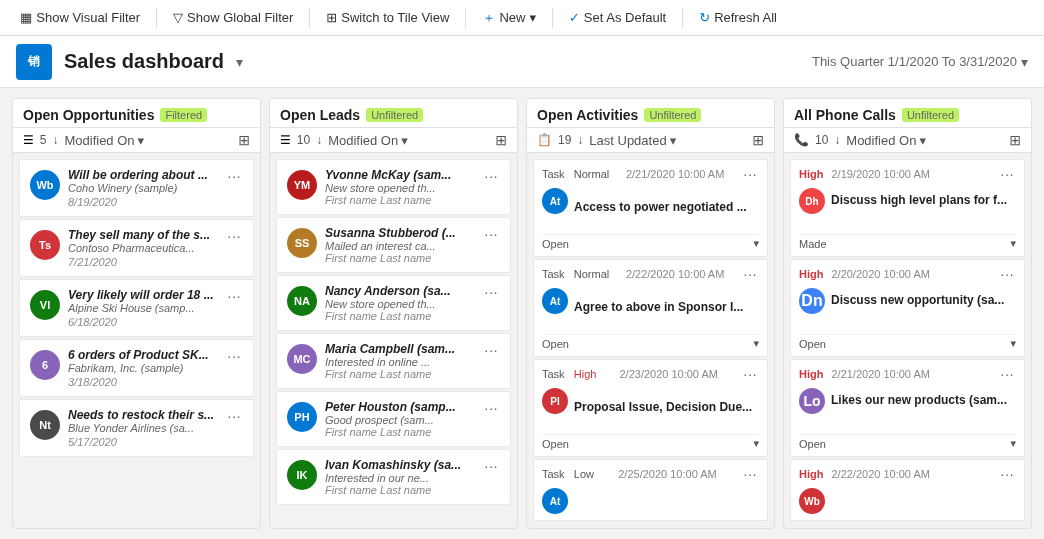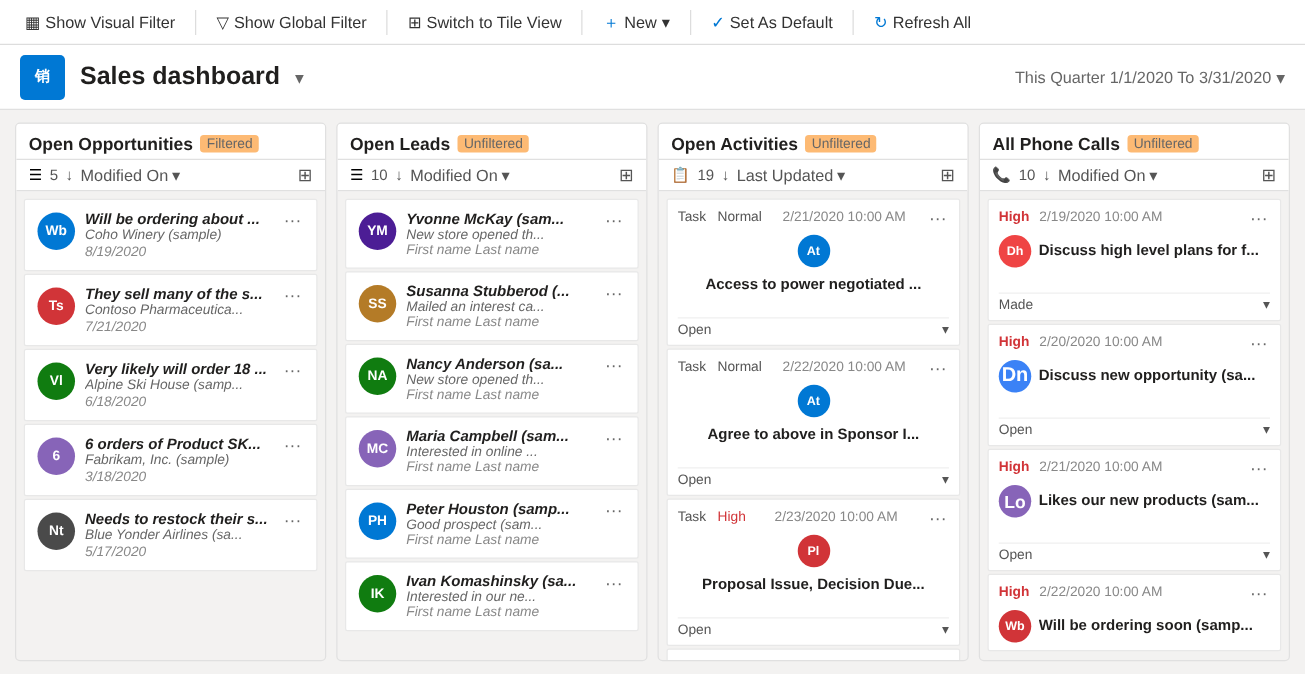--- a/index.html
+++ b/index.html
@@ -77,21 +77,21 @@
       align-items: center;
       justify-content: space-between;
       padding: 8px 10px 4px;
       background: #fff;
       border-bottom: 1px solid #e0e0e0;
     }
     .column-title { font-size: 14px; font-weight: 600; color: #201f1e; }
     .column-filter-tag {
       font-size: 11px;
       color: #666;
-      background: #fdba74;
+      background: #bef264;
       padding: 1px 5px;
       border-radius: 3px;
     }
     .column-subheader {
       display: flex;
       align-items: center;
       padding: 4px 10px;
       background: #fff;
       border-bottom: 1px solid #e0e0e0;
       gap: 6px;
@@ -137,21 +137,21 @@
       background: #fff;
       margin: 2px 6px;
       padding: 6px 8px;
       border: 1px solid #e8e8e8;
       border-radius: 2px;
       cursor: pointer;
     }
     .activity-header { display: flex; align-items: center; justify-content: space-between; }
     .activity-type-badge { font-size: 11px; color: #555; }
     .activity-time { font-size: 11px; color: #888; }
-    .activity-row { display: flex; align-items: center; gap: 6px; margin-top: 4px; flex-direction: column; }
+    .activity-row { display: flex; align-items: flex-end; gap: 6px; margin-top: 4px; }
     .activity-title { font-size: 12px; font-weight: 600; color: #201f1e; flex: 1; white-space: nowrap; overflow: hidden; text-overflow: ellipsis; }
     .status-row { display: flex; align-items: center; justify-content: space-between; margin-top: 20px; padding-top: 2px; border-top: 1px solid #f0f0f0; }
     .status-label { font-size: 11px; color: #555; }
     .expand-btn { background: none; border: none; cursor: pointer; font-size: 11px; color: #555; }
 
     
     .phone-card {
       background: #fff;
       margin: 2px 6px;
       padding: 6px 8px;
@@ -298,21 +298,21 @@
       <span style="font-size:12px;color:#555;">10</span>
       <span style="font-size:12px;color:#555;">↓</span>
       <button class="sort-btn">
         <span>Modified On</span>
         <span>▾</span>
       </button>
       <button class="filter-icon-btn">⊞</button>
     </div>
     <div class="cards-list">
       <div class="card">
-        <div class="avatar" style="background:#4c1d95;">YM</div>
+        <div class="avatar" style="background:#b91c1c;">YM</div>
         <div class="card-body">
           <div class="card-title">Yvonne McKay (sam...</div>
           <div class="card-subtitle">New store opened th...</div>
           <div class="card-meta">First name  Last name</div>
         </div>
         <button class="card-more">···</button>
       </div>
       <div class="card">
         <div class="avatar" style="background:#b47b27;">SS</div>
         <div class="card-body">
@@ -510,20 +510,19 @@
       </div>
 
       <div class="phone-card">
         <div class="phone-header">
           <span class="priority-high">High</span>
           <span style="font-size:11px;color:#888;margin-left:8px;">2/22/2020 10:00 AM</span>
           <button class="card-more" style="margin-left:auto;">···</button>
         </div>
         <div class="phone-row">
           <div class="avatar" style="background:#d13438;width:26px;height:26px;font-size:10px;">Wb</div>
-          <span class="phone-title">Will be ordering soon (samp...</span>
         </div>
       </div>
 
     </div>
   </div>
 
 </div>
 
 </body></html>

